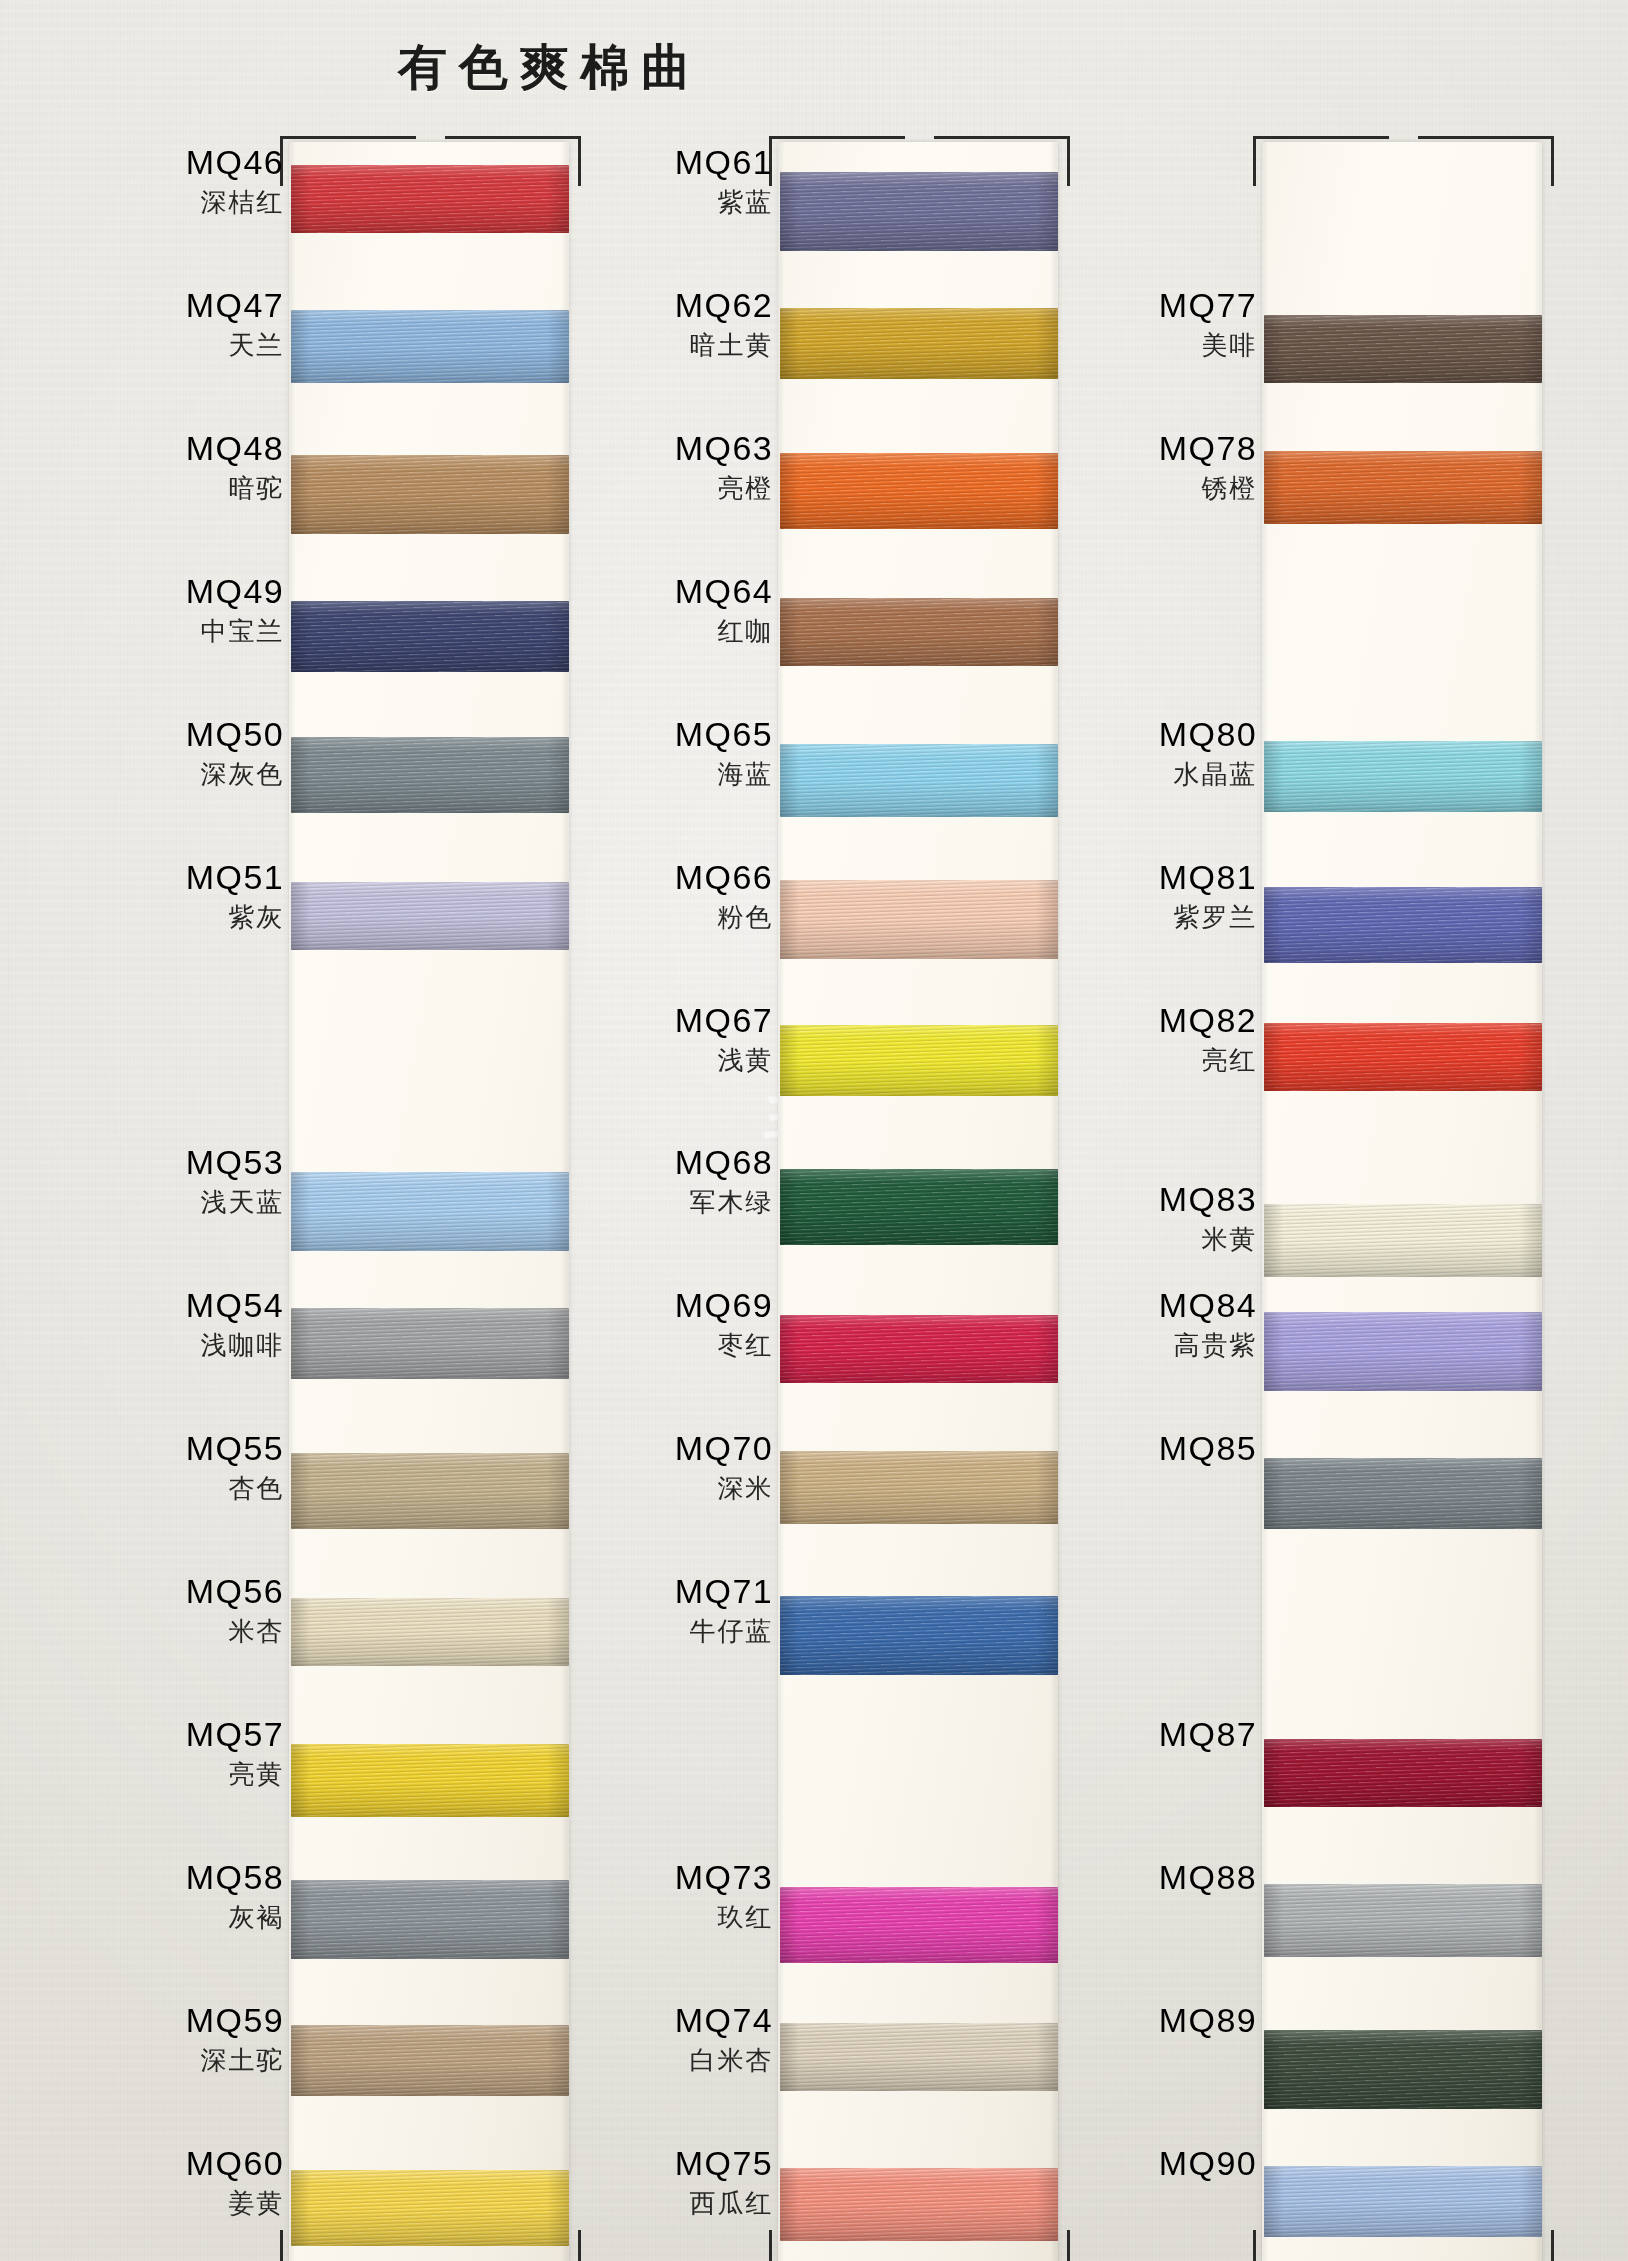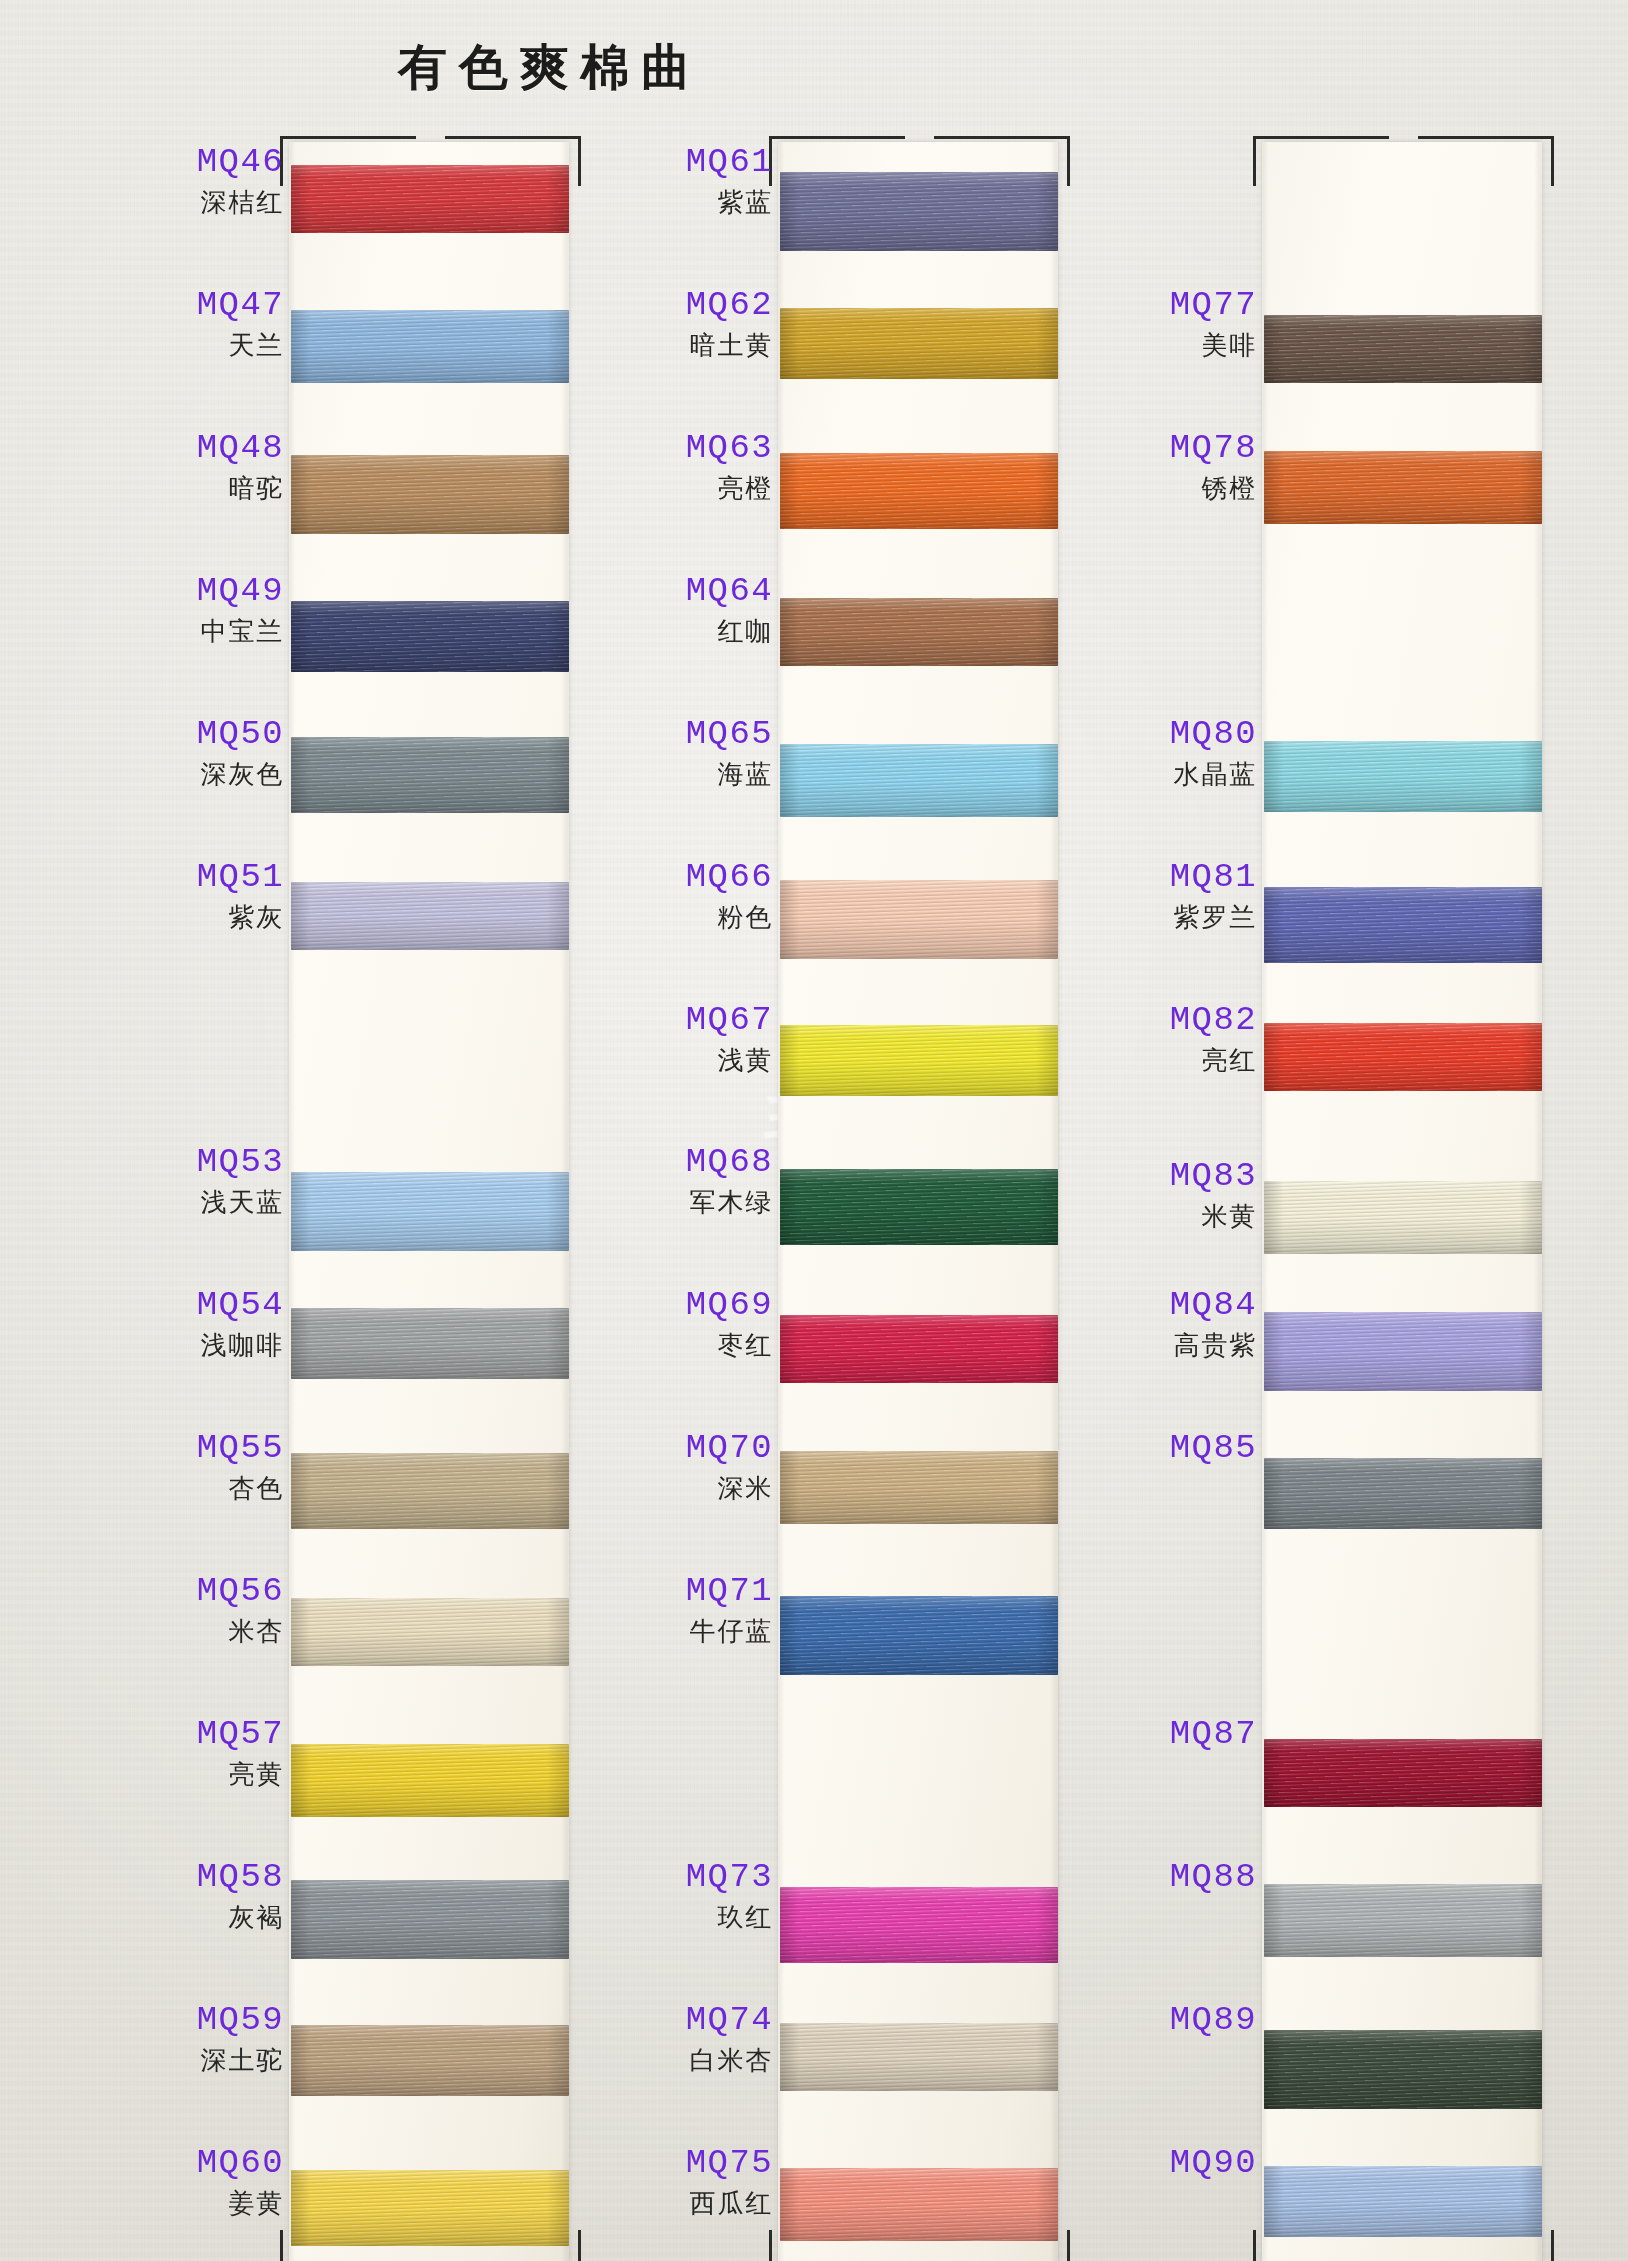--- a/index.html
+++ b/index.html
@@ -93,23 +93,23 @@
   
   .swatch-row{
     position:absolute;
     left:0;width:497px;height:143px;
   }
   .labels{
     position:absolute;left:0;top:0;width:194px;text-align:right;
     padding-right:0;
   }
   .code{
-    font-size:34px;font-weight:400;color:#6d28d9;
+    font-size:34px;font-weight:400;color:#000000;
     line-height:1.0;letter-spacing:1.4px;
-    font-family:Liberation Mono, monospace;
+    font-family:Liberation Sans, sans-serif;
     white-space:nowrap;
   }
   .cname{
     font-size:26px;font-weight:400;color:#262624;
     line-height:1.0;margin-top:10px;letter-spacing:1.8px;
     font-family:"DejaVu Sans","Liberation Sans",sans-serif;
     white-space:nowrap;
   }
   
   .yarn{
@@ -578,21 +578,21 @@
       <div class="labels">
         <div class="code">MQ82</div>
         <div class="cname">亮红</div>
       </div>
       <div class="yarn" style="top: 20px; height: 68px; background: rgb(234, 60, 40);">
         <div class="fibers"></div>
         <div class="shade"></div>
         <div class="endshade"></div>
       </div>
     </div>
-    <div class="swatch-row" style="top: 1023px;">
+    <div class="swatch-row" style="top: 1046px;">
       <div class="labels">
         <div class="code">MQ83</div>
         <div class="cname">米黄</div>
       </div>
       <div class="yarn" style="top: 22px; height: 73px; background: rgb(244, 240, 216);">
         <div class="fibers"></div>
         <div class="shade"></div>
         <div class="endshade"></div>
       </div>
     </div>

